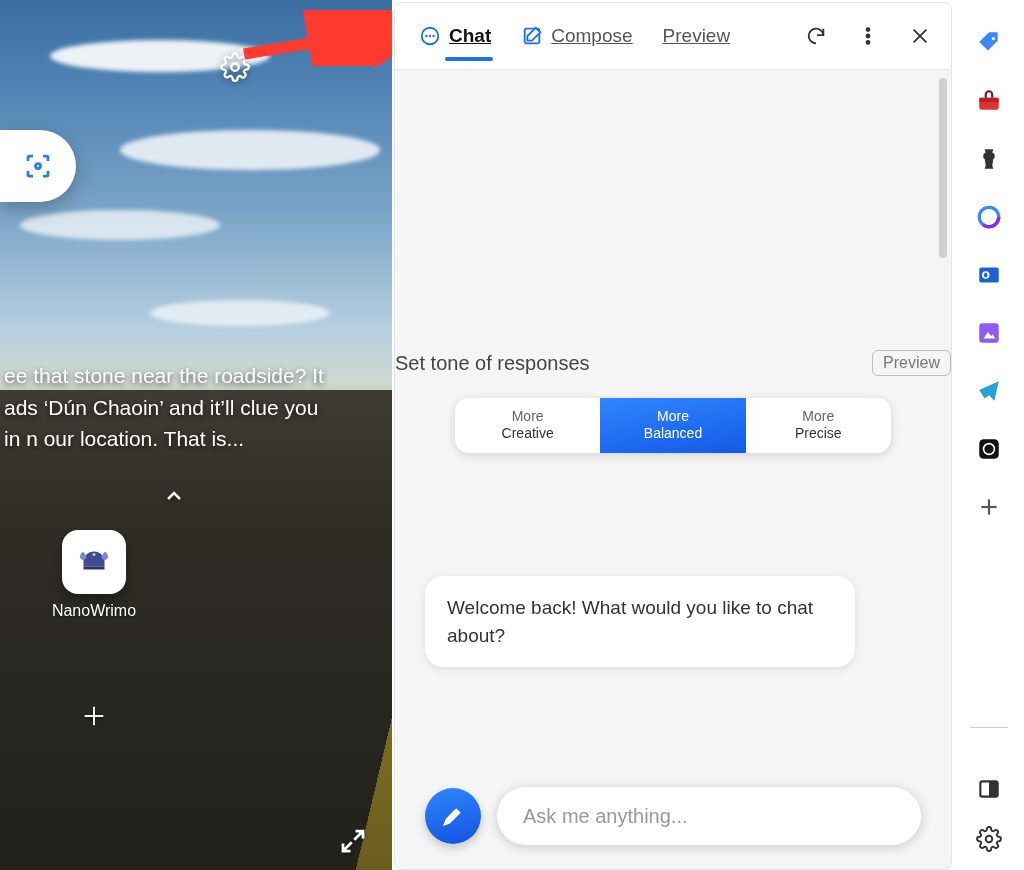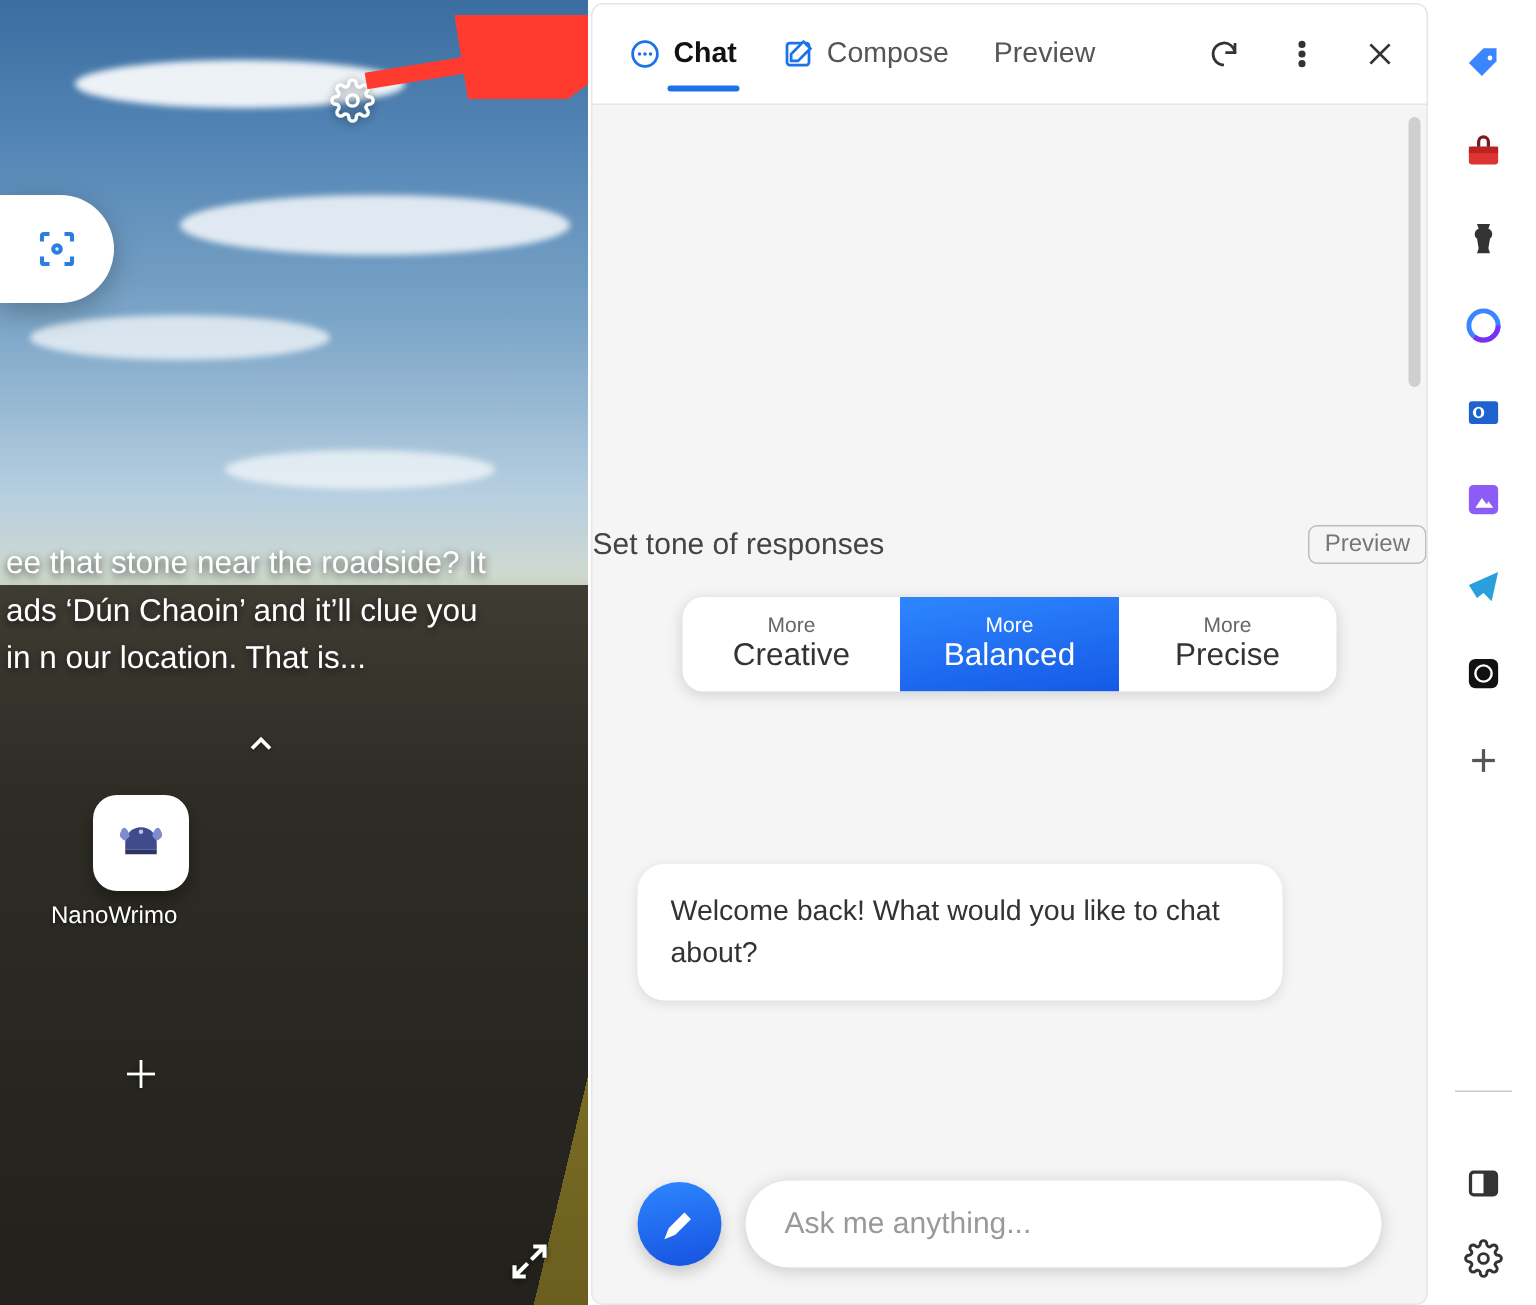--- a/index.html
+++ b/index.html
@@ -50,21 +50,21 @@
     text-shadow:0 2px 6px rgba(0,0,0,.7);
     padding-left:4px;
   }
 
   
   .chev-up{position:absolute;left:162px;top:484px;color:#fff;}
   .chev-up svg{width:24px;height:24px;stroke:#fff;fill:none;stroke-width:2.5;filter:drop-shadow(0 1px 2px rgba(0,0,0,.5));}
 
   
   .tile{position:absolute;left:62px;top:530px;width:64px;height:64px;border-radius:16px;background:#fff;display:flex;align-items:center;justify-content:center;box-shadow:0 6px 12px rgba(0,0,0,.35);}
-  .tile-label{position:absolute;left:34px;top:602px;color:#fff;font-size:16px;text-align:left;width:120px;text-shadow:0 1px 3px rgba(0,0,0,.7);}
+  .tile-label{position:absolute;left:34px;top:602px;color:#fff;font-size:16px;text-align:center;width:120px;text-shadow:0 1px 3px rgba(0,0,0,.7);}
   .viking{width:36px;height:36px;}
 
   .plus-widget{position:absolute;left:80px;top:702px;color:#fff;}
   .plus-widget svg{width:28px;height:28px;stroke:#fff;fill:none;stroke-width:1.6;filter:drop-shadow(0 1px 2px rgba(0,0,0,.5));}
 
   .expand-icon{position:absolute;left:338px;top:826px;color:#fff;}
   .expand-icon svg{width:30px;height:30px;stroke:#fff;fill:none;stroke-width:2.2;filter:drop-shadow(0 1px 2px rgba(0,0,0,.6));}
 
   
   .arrow{position:absolute;left:238px;top:10px;pointer-events:none;}
@@ -73,21 +73,21 @@
   .panel {
     position:absolute; left:392px; top:0; width:562px; height:870px;
     background:#fff;
   }
   .panel-header{
     height:68px; padding:0 14px 0 18px;
     display:flex;align-items:center;border-bottom:1px solid #e6e6e6;gap:18px;
     border-left:1px solid #e6e6e6;border-right:1px solid #e6e6e6;border-top:1px solid #e6e6e6;
     border-radius:8px 8px 0 0; margin:2px 2px 0 2px;
   }
-  .tab{display:flex;align-items:center;gap:8px;font-size:19px;color:#555;padding:8px 6px;position:relative;cursor:pointer;}
+  .tab{display:flex;align-items:center;gap:8px;font-size:19px;color:#555;padding:8px 6px;position:relative;cursor:pointer;text-decoration:underline;}
   .tab.active{color:#111;font-weight:600;}
   .tab.active::after{content:"";position:absolute;left:32px;right:4px;bottom:-6px;height:4px;background:#1a73e8;border-radius:2px;}
   .tab .ticon{width:22px;height:22px;display:inline-flex;}
   .tab .ticon svg{width:22px;height:22px;stroke:#1a73e8;fill:none;stroke-width:2;}
   .spacer{flex:1;}
   .hdr-btn{width:34px;height:34px;display:flex;align-items:center;justify-content:center;border-radius:4px;cursor:pointer;}
   .hdr-btn svg{width:22px;height:22px;stroke:#333;fill:none;stroke-width:2;}
 
   .panel-body {
     position:relative;height:800px;margin:0 2px 2px 2px;
@@ -99,21 +99,21 @@
   .tone-area{position:absolute;left:0;right:0;top:280px;text-align:center;}
   .tone-title-row{display:flex;justify-content:space-between;align-items:center;gap:12px;margin-bottom:22px;}
   .tone-title{font-size:20px;color:#444;}
   .preview-badge{border:1px solid #bdbdbd;border-radius:6px;padding:3px 10px;color:#777;font-size:16px;}
   .tone-seg{
     display:flex;width:436px;margin:0 auto;border-radius:14px;overflow:hidden;
     box-shadow:0 2px 10px rgba(0,0,0,.15);background:#fff;justify-content:center;
   }
   .tone-btn{flex:1;padding:10px 4px 12px;cursor:pointer;}
   .tone-btn .sm{display:block;font-size:14px;color:#666;}
-  .tone-btn .lg{display:block;font-size:21px;color:#333;margin-top:1px;}
+  .tone-btn .lg{display:block;font-size:14px;color:#333;margin-top:1px;}
   .tone-btn.selected{background:linear-gradient(170deg,#2e87ff 0%,#1559e6 100%);}
   .tone-btn.selected .sm,.tone-btn.selected .lg{color:#fff;}
 
   .bubble{
     position:absolute;left:30px;top:506px;max-width:430px;
     background:#fff;border-radius:18px;padding:18px 22px;
     box-shadow:0 2px 8px rgba(0,0,0,.1);
     font-size:19px;color:#333;line-height:1.45;
   }
 

